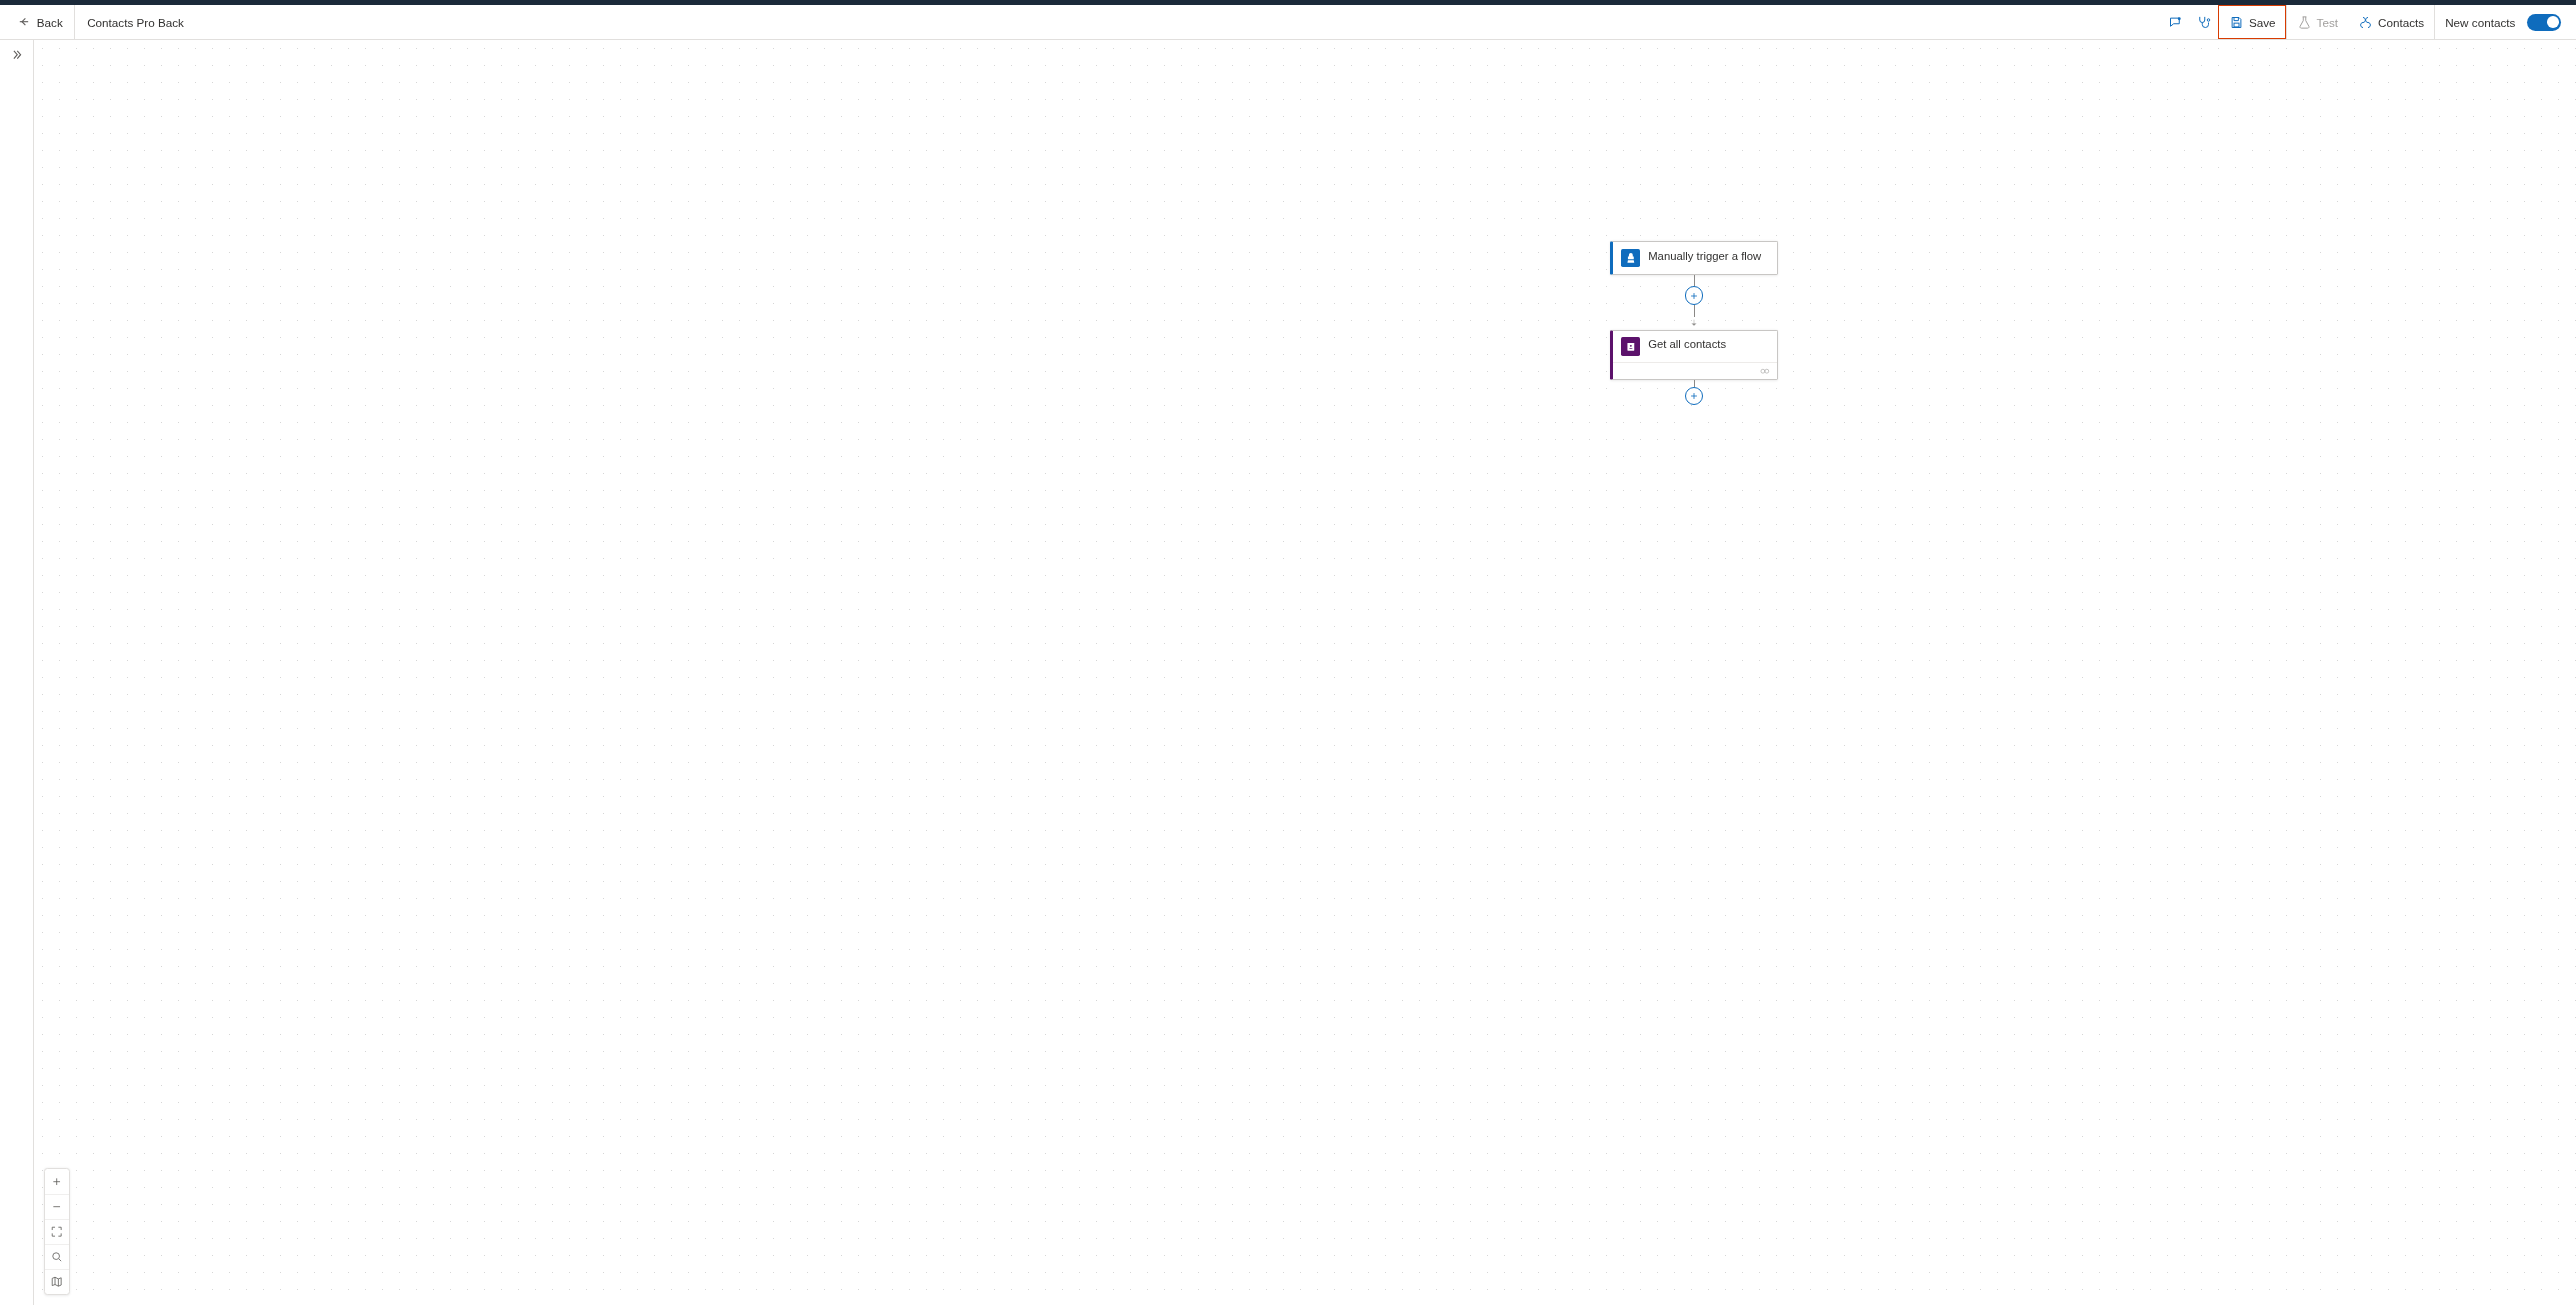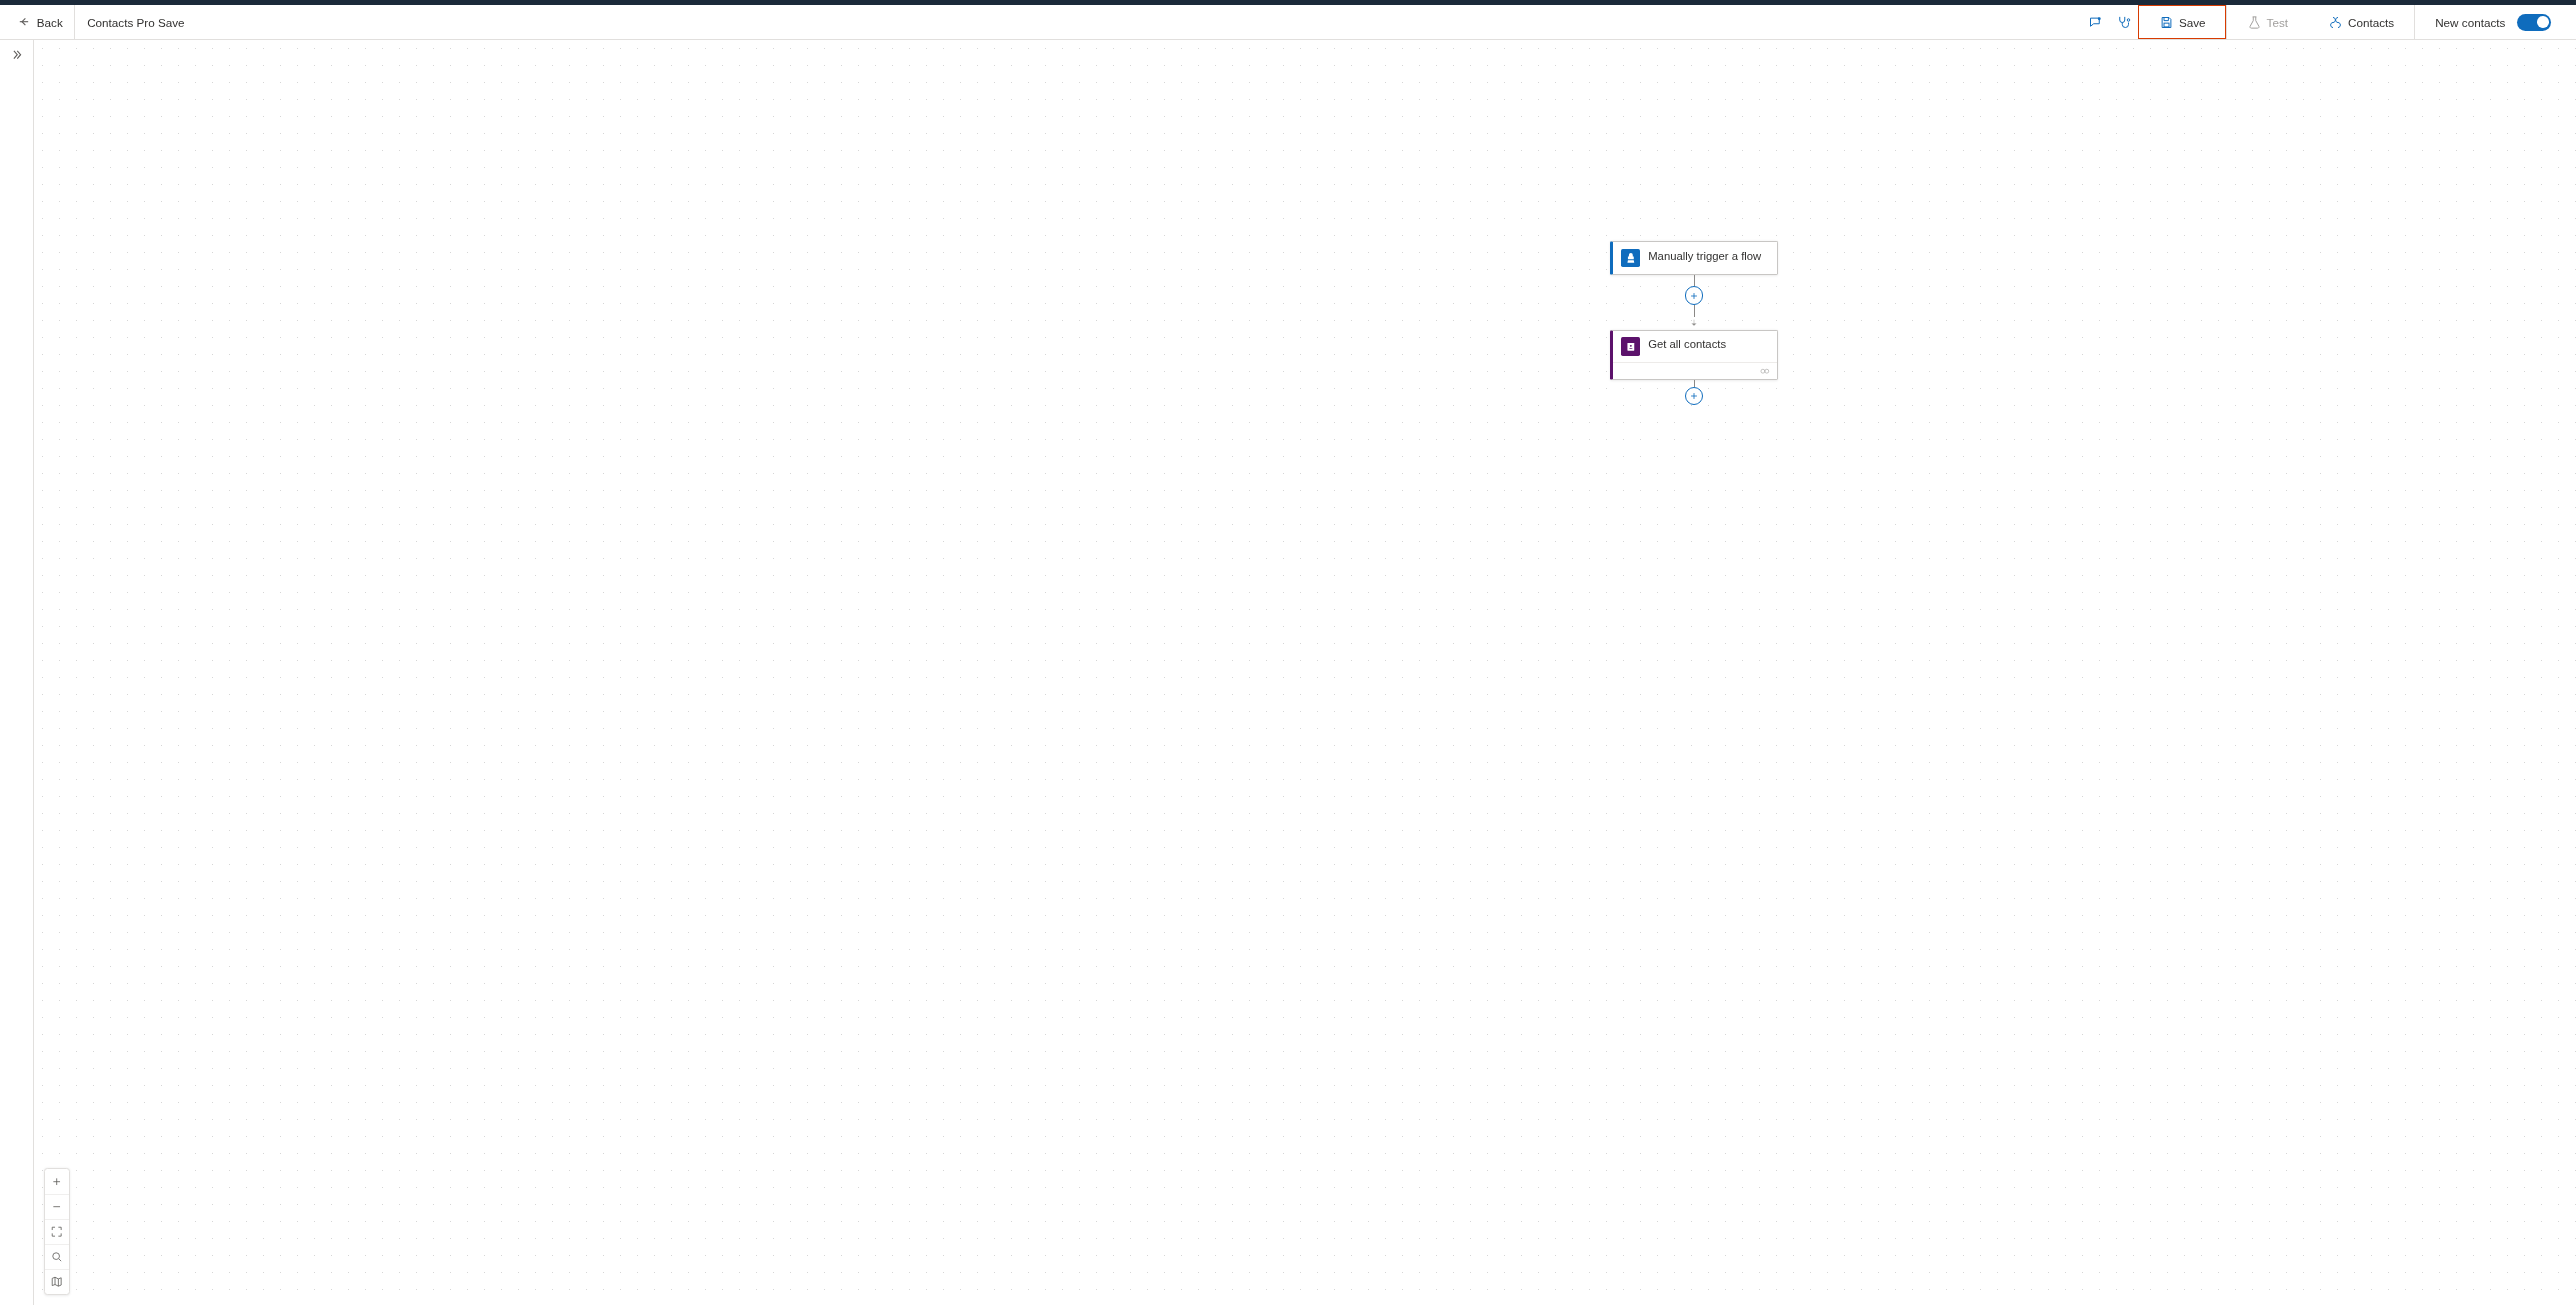--- a/index.html
+++ b/index.html
@@ -21,21 +21,21 @@
   .back-btn {
     display: flex; align-items: center; gap: 6.7px;
     padding: 0 11.7px; height: 34px;
     cursor: pointer; border-right: 0.8px solid #e1dfdd;
   }
   .back-btn svg { width: 13.4px; height: 13.4px; stroke: #605e5c; }
   .flow-title { padding: 0 11.7px; color: #323130; }
   .hdr-right { margin-left: auto; display: flex; align-items: center; height: 100%; }
   .hdr-item {
     display: flex; align-items: center; gap: 5px;
-    padding: 0 20px; height: 34px; cursor: pointer;
+    padding: 0 10px; height: 34px; cursor: pointer;
     border-left: 0.8px solid #e1dfdd;
   }
   .hdr-item.noborder { border-left: none; padding: 0 6.7px; }
   .hdr-item.disabled { color: #a19f9d; cursor: default; }
   .hdr-item svg { width: 15px; height: 15px; }
   .hdr-item.highlight { outline: 1.7px solid #d83b01; outline-offset: -1.7px; }
 
   
   .toggle {
     width: 34px; height: 17px; border-radius: 8.4px;
@@ -119,21 +119,21 @@
 <div class="header">
   <div class="hdr-left">
     <div class="back-btn">
       <svg viewBox="0 0 24 24" fill="none" stroke-width="2">
           <path d="M15 6l-6 6 6 6"></path>
           <path d="M3 12h0"></path>
           <path d="M20 12H5"></path>
         </svg>
       <span>Back</span>
     </div>
-    <div class="flow-title">Contacts Pro Save</div>
+    <div class="flow-title">Contacts Pro Back</div>
   </div>
   <div class="hdr-right">
     <div class="hdr-item noborder">
       <svg viewBox="0 0 24 24" fill="none" stroke="#0f6cbd" stroke-width="1.6">
         <path d="M4 5h14v9H9l-5 4V5z"></path>
           <circle cx="18" cy="6" r="2.3" fill="#0f6cbd" stroke="none"></circle>
       </svg>
     </div>
     <div class="hdr-item noborder">
       <svg viewBox="0 0 24 24" fill="none" stroke="#0f6cbd" stroke-width="1.6">

